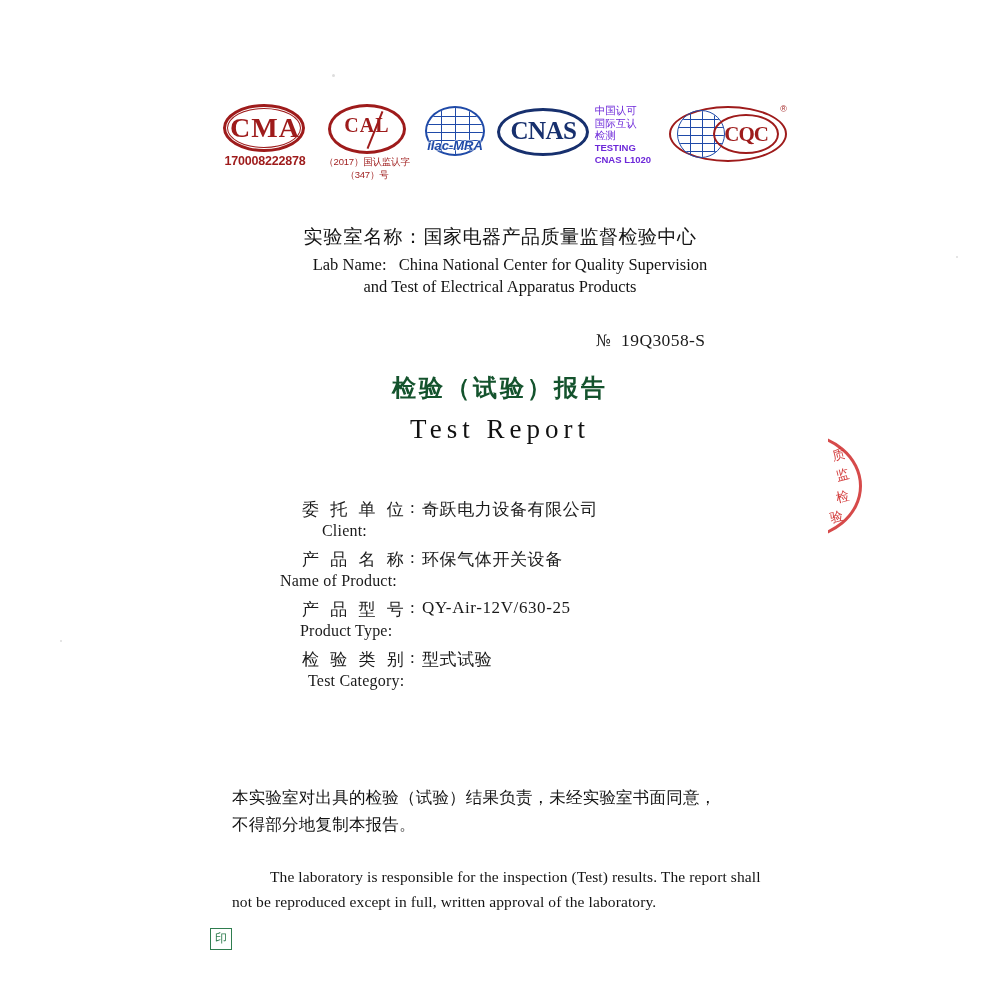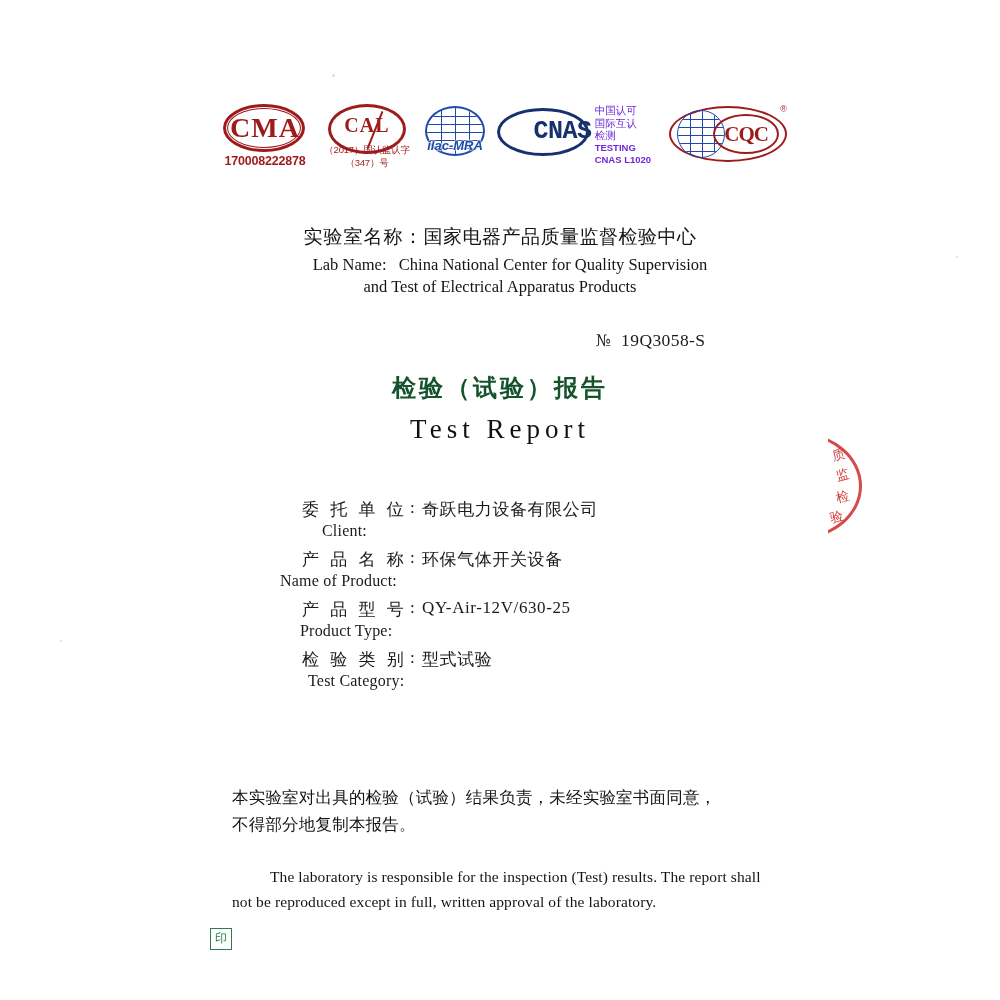--- a/index.html
+++ b/index.html
@@ -97,21 +97,21 @@
   }
   .logo-cal .slash {
     position: absolute;
     top: 6px; left: 56px;
     width: 2px; height: 40px;
     background: #9e1b1b;
     transform: rotate(22deg);
   }
   .logo-cal .num {
     position: absolute;
-    top: 40px; left: 0; width: 98px;
+    top: 52px; left: 0; width: 98px;
     text-align: center;
     font-family: "Liberation Sans", sans-serif;
     font-size: 9.5px;
     color: #9e1b1b;
     letter-spacing: -0.2px;
   }
 
   
   .logo-ilac {
     width: 72px;
@@ -161,22 +161,22 @@
     position: absolute;
     top: 4px; left: 2px;
     width: 92px; height: 48px;
     border: 3px solid #17306e;
     border-radius: 50%;
     box-sizing: border-box;
   }
   .logo-cnas .txt {
     position: absolute;
     top: 13px; left: 0; width: 96px;
-    text-align: right;
-    font-family: Liberation Mono, monospace;
+    text-align: center;
+    font-family: Liberation Serif, serif;
     font-weight: bold;
     font-size: 25px;
     color: #17306e;
     letter-spacing: -0.5px;
   }
 
   
   .logo-cnastext {
     width: 70px;
     height: 72px;

